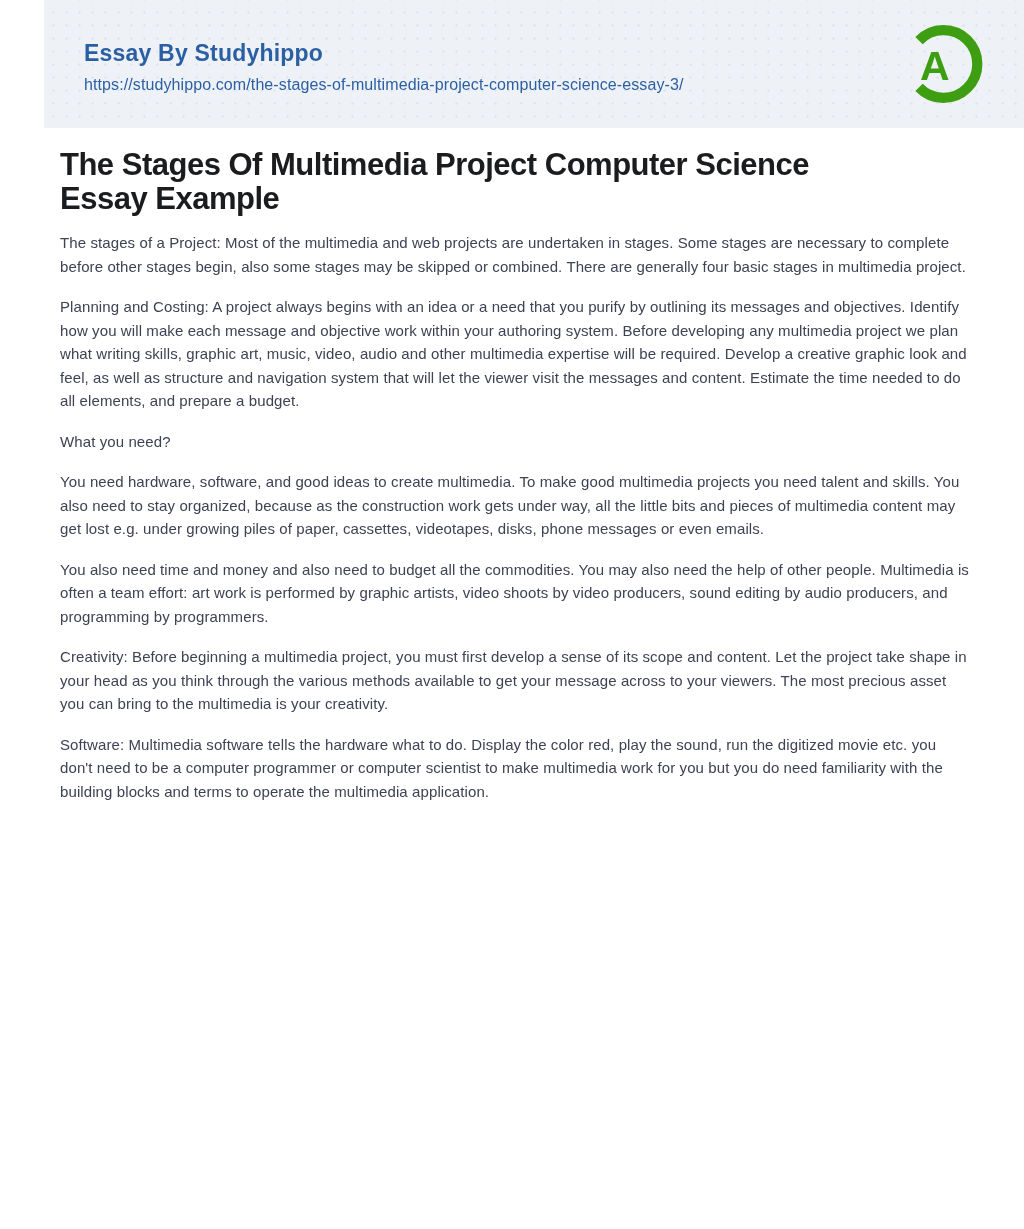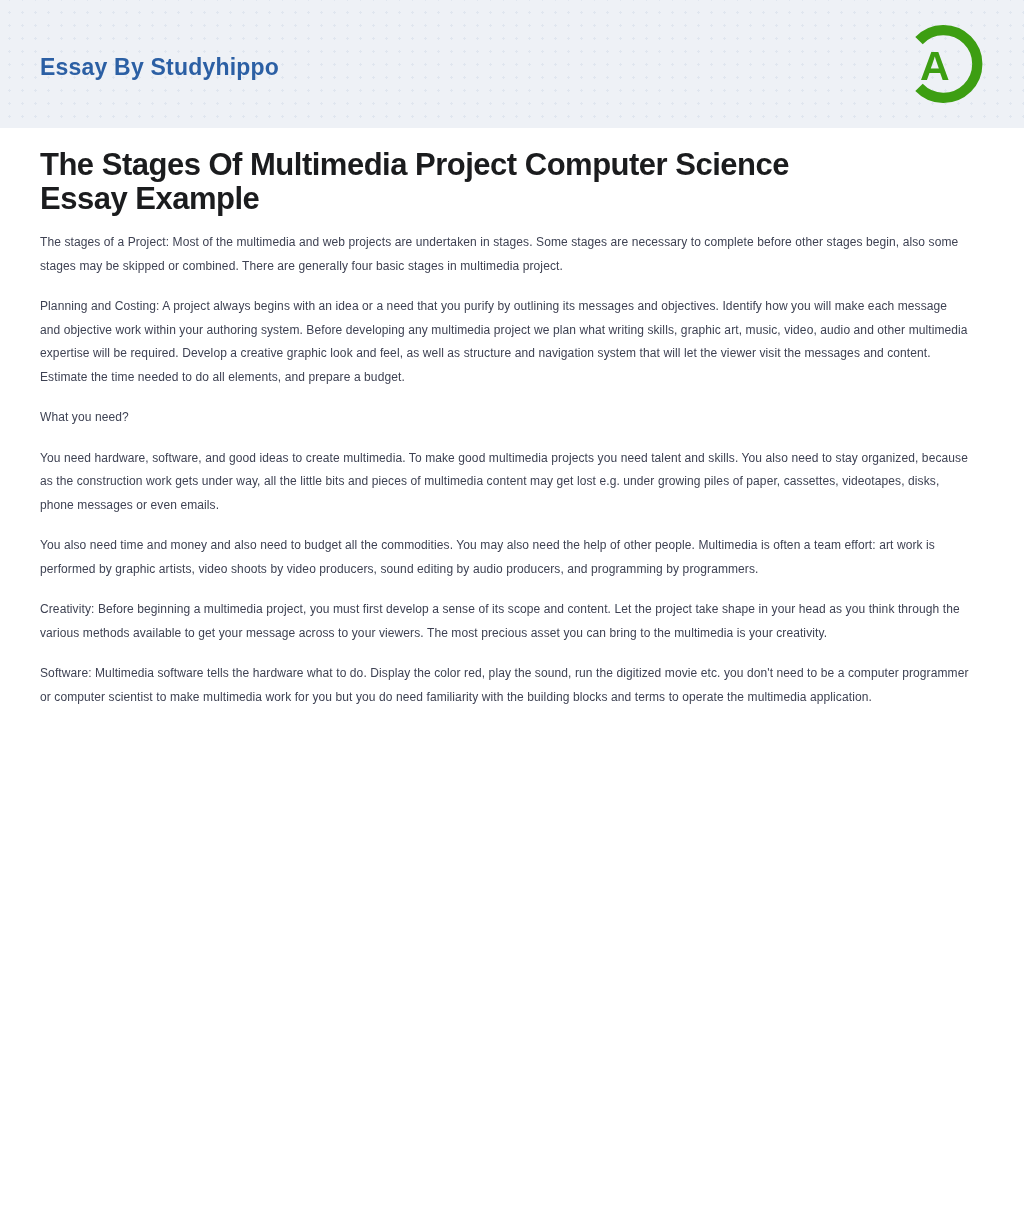--- a/index.html
+++ b/index.html
@@ -21,20 +21,21 @@
   .site-header {
     height: 128px;
     background-color: var(--header-bg, #eef1f6);
     background-image: radial-gradient(circle, #e0e6ef 1px, rgba(0,0,0,0) 1.3px);
     background-size: 13px 13px;
     background-position: 3px 6px;
     display: flex;
     align-items: center;
     justify-content: space-between;
     padding: 0 38px 0 40px;
+    margin-left: 44px;
   }
 
   .header-text { display: flex; flex-direction: column; gap: 9px; padding-top: 6px; }
 
   .site-title {
     color: var(--accent-blue, #2b5fa4);
     font-size: 23px;
     font-weight: 700;
     letter-spacing: 0.2px;
   }
@@ -44,50 +45,51 @@
     font-size: 16px;
     font-weight: 400;
     text-decoration: none;
     letter-spacing: 0.1px;
   }
 
   .logo { width: 82px; height: 82px; margin-right: 2px; }
 
   
   .article {
-    padding: 20px 40px 0 40px;
+    padding: 20px 40px 0 60px;
   }
 
   .essay-title {
     color: var(--title-color, #1b1c1e);
     font-size: 31px;
     line-height: 34px;
     font-weight: 800;
     letter-spacing: -0.5px;
     max-width: 840px;
     margin: 0 0 15px 0;
   }
 
   .essay-body .essay-paragraph {
     color: var(--body-color, #3e4253);
-    font-size: 12px;
+    font-size: 15px;
     line-height: 23.5px;
     letter-spacing: 0.1px;
     margin: 0 15px 17px 0;
     max-width: 948px;
   }
 </style>
 </head>
 <body>
 
 <div class="page">
 
   <header class="site-header">
     <div class="header-text">
       <div class="site-title">Essay By Studyhippo</div>
+      <a class="essay-url" href="#">https://studyhippo.com/the-stages-of-multimedia-project-computer-science-essay-3/</a>
     </div>
 
     <svg class="logo" viewBox="0 0 80 80" aria-hidden="true">
       <path d="M 16.6 17.2 A 33 33 0 1 1 16.6 62.8" fill="none" stroke="#3d9e12" stroke-width="10"></path>
       <text x="32" y="56" text-anchor="middle" font-family="Liberation Sans, sans-serif" font-size="40" font-weight="700" fill="#3d9e12">A</text>
     </svg>
   </header>
 
   <main class="article">
     <h1 class="essay-title">The Stages Of Multimedia Project Computer Science Essay Example</h1>

